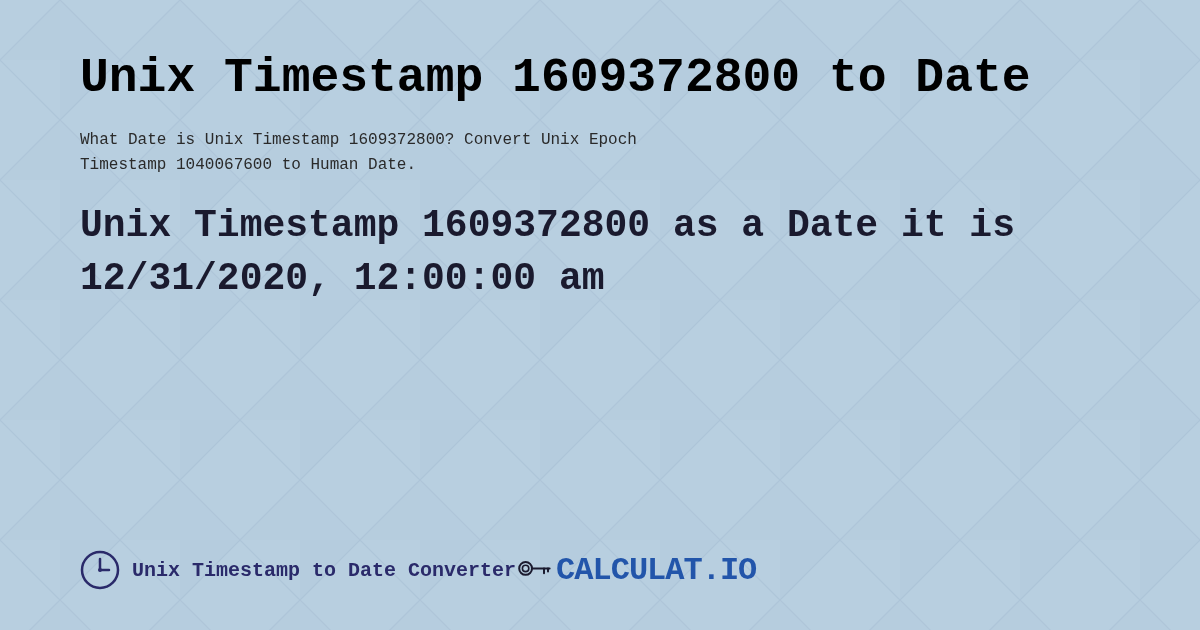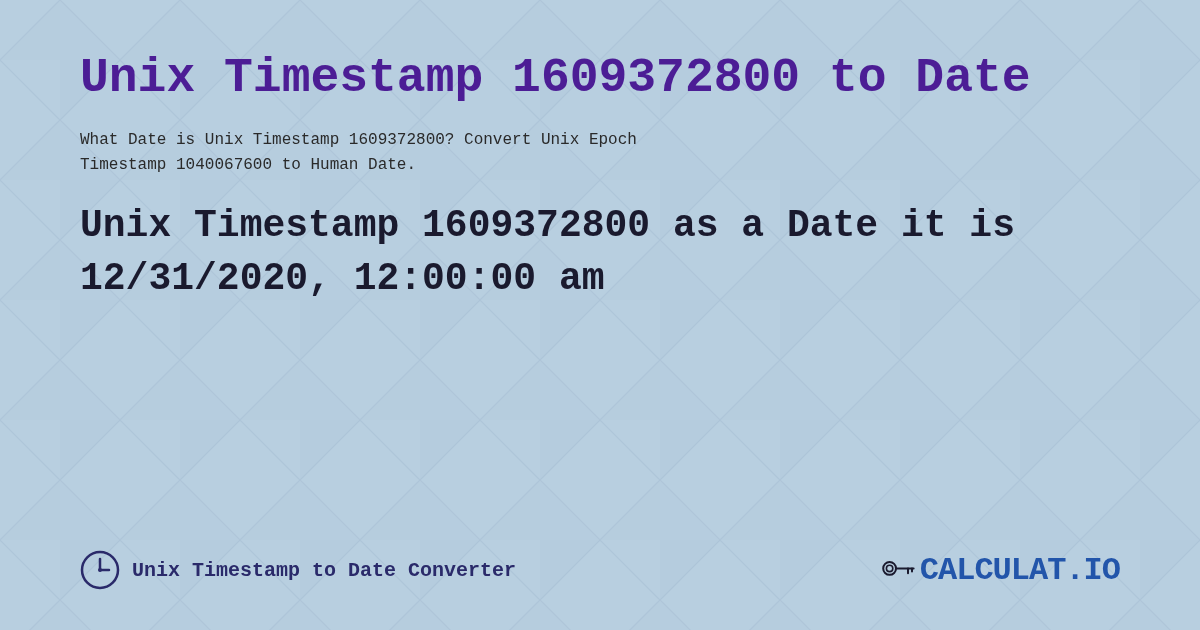--- a/index.html
+++ b/index.html
@@ -43,21 +43,21 @@
       padding: 50px 80px 40px 80px;
       height: 100%;
       display: flex;
       flex-direction: column;
       justify-content: space-between;
     }
 
     .main-title {
       font-size: 48px;
       font-weight: bold;
-      color: #4c1d95;
+      color: #000000;
       font-family: 'Courier New', Courier, monospace;
       line-height: 1.2;
       margin-bottom: 16px;
     }
 
     .description {
       font-size: 16px;
       color: #2a2a2a;
       font-family: 'Courier New', Courier, monospace;
       line-height: 1.6;
@@ -72,21 +72,20 @@
       font-size: 38px;
       font-weight: bold;
       color: #1a1a2e;
       font-family: 'Courier New', Courier, monospace;
       line-height: 1.4;
     }
 
     .footer {
       display: flex;
       align-items: center;
-      justify-content: space-between;
       margin-top: auto;
       padding-top: 20px;
     }
 
     .footer-left {
       display: flex;
       align-items: center;
       gap: 12px;
     }
 

